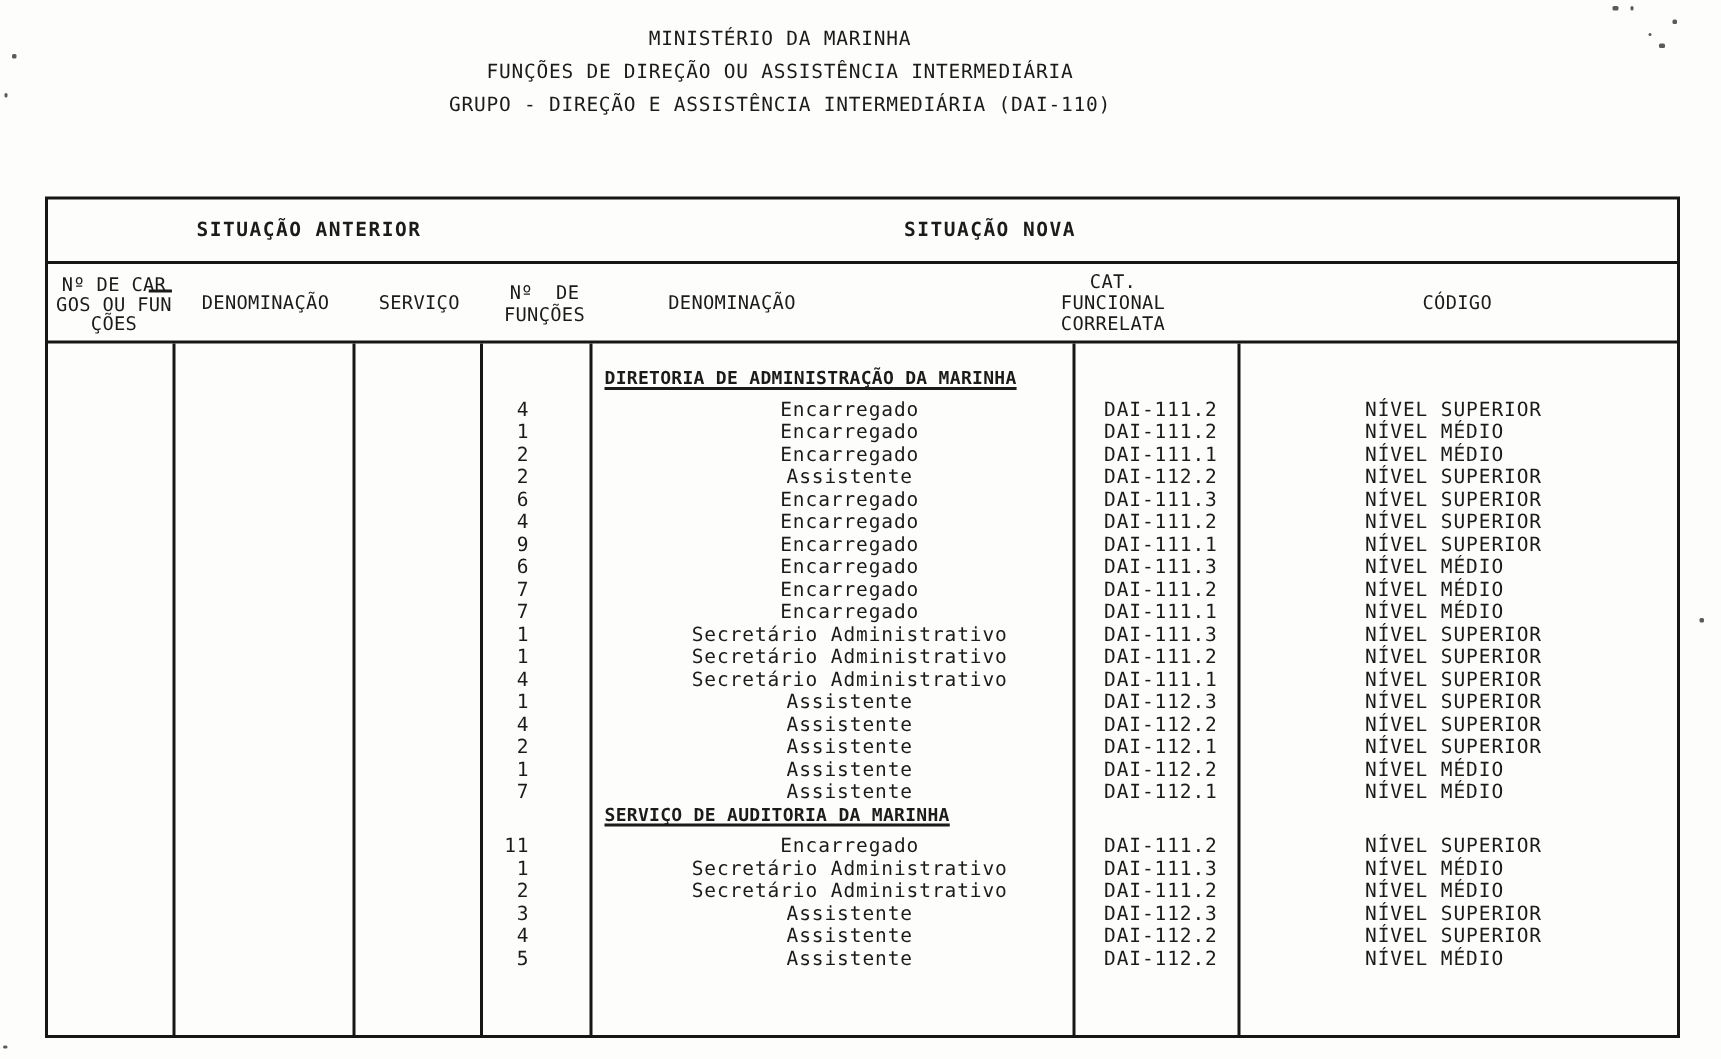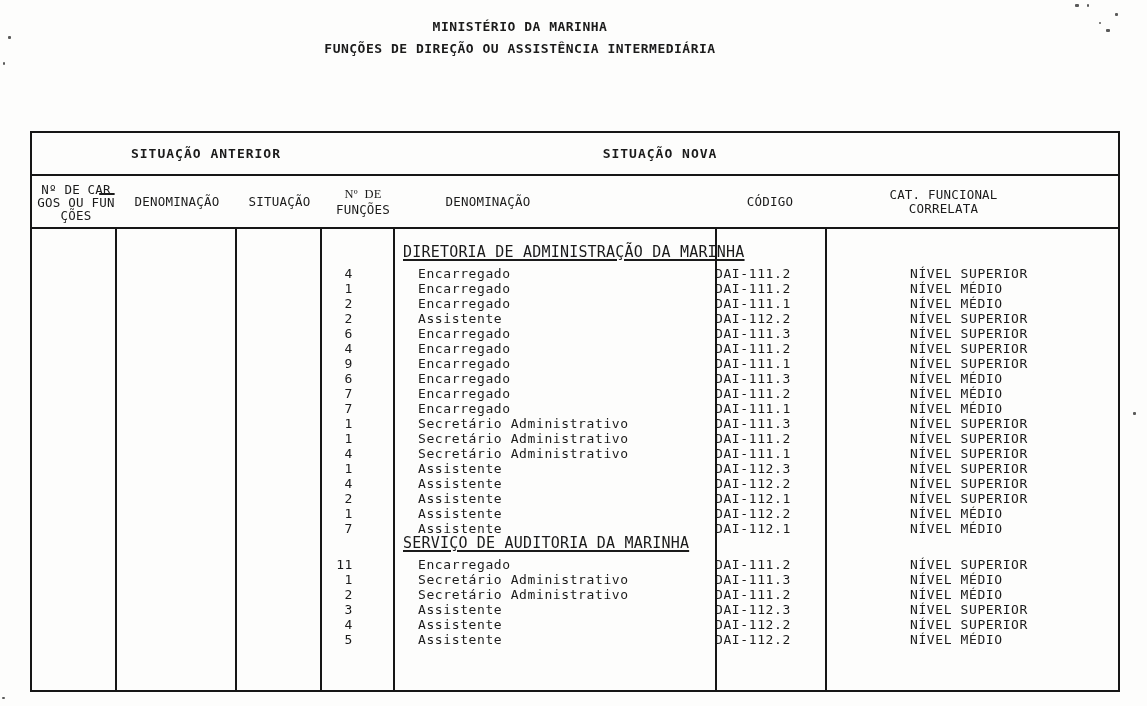--- a/index.html
+++ b/index.html
@@ -6,21 +6,21 @@
   body {
     width:1147px; height:706px; position:relative; overflow:hidden;
     background:#fdfdfc; color:#1b1b1b;
     font-family:"DejaVu Sans Mono","Liberation Mono",monospace;
   }
   
   .title-block {
     position:absolute; top:16px; left:0; width:1040px; text-align:center;
   }
   .title-line {
-    font-size:13px; font-weight:bold; letter-spacing:0.5px;
+    font-size:13px; font-weight:normal; letter-spacing:0.5px;
     line-height:22px; white-space:pre;
   }
   
   .doc-table {
     position:absolute; left:30px; top:131px; width:1090px; height:561px;
     border:2px solid #161616; box-sizing:border-box; background:transparent;
   }
   .band1 {
     display:grid; grid-template-columns:288px 1fr; height:41px;
     border-bottom:2px solid #161616; box-sizing:content-box;
@@ -43,82 +43,83 @@
     align-items:flex-start; justify-content:flex-start;
     padding:2px 0 0 3px; font-size:10.5px; line-height:13px; letter-spacing:0;
   }
   .hcell-funcoes {
     align-items:flex-start; justify-content:space-between;
     padding:5px 0 4px 9px; font-size:12px; letter-spacing:0;
   }
   .hcell-denominacao-nova { padding-right:134px; }
   .hcell-categoria { font-size:11px; line-height:14px; padding-right:56px; }
   .overline-frag { text-decoration:overline; text-decoration-thickness:1.5px; }
-  .ws-pre { white-space:pre;font-family:Liberation Serif, serif; }
+  .ws-pre { white-space:pre; }
   
   .tbody { position:relative; height:461px; overflow:hidden; }
   .vline {
     position:absolute; width:2px; background:#161616; top:-96px; bottom:0;
   }
   .vline.body-only { top:0; }
   .vl-1 { left:83px; }  .vl-2 { left:203px; } .vl-div { left:288px; }
   .vl-4 { left:361px; } .vl-5 { left:683px; } .vl-6 { left:793px; }
   .rows-wrap { padding-top:16px; }
   .trow {
     display:grid; grid-template-columns:85px 120px 85px 73px 320px 110px 1fr;
     height:15px; line-height:15px; font-size:13px; letter-spacing:0.6px;
   }
   .trow .c { overflow:visible; white-space:nowrap; }
   .sec-row { margin-bottom:6px; }
   .gap-before { margin-top:10px; }
   .sec-heading {
-    font-size:15px; font-weight:normal; letter-spacing:0.2px;
+    font-size:12px; font-weight:bold; letter-spacing:0.2px;
     text-decoration:underline; text-underline-offset:2px;
     text-decoration-thickness:1.5px; padding-left:8px; display:inline-block;
   }
   .c-qty { text-align:right; padding-right:42px; }
-  .c-denom { padding-left:23px; }
-  .c-cod { }
+  .c-denom { padding-left:23px;text-align:center; }
+  .c-cod { padding-left:21px; }
   .c-cat { padding-left:85px; }
   
   .speck { position:absolute; background:#5a5a5a; border-radius:1px; }
 </style>
 </head>
 <body>
 
 <div class="title-block">
   <div class="title-line">MINISTÉRIO DA MARINHA</div>
   <div class="title-line">FUNÇÕES DE DIREÇÃO OU ASSISTÊNCIA INTERMEDIÁRIA</div>
+  <div class="title-line">GRUPO - DIREÇÃO E ASSISTÊNCIA INTERMEDIÁRIA (DAI-110)</div>
 </div>
 
 <div class="doc-table">
 
   <div class="band1">
     <div class="cell cell-anterior">SITUAÇÃO ANTERIOR</div>
     <div class="cell cell-nova">SITUAÇÃO NOVA</div>
   </div>
 
   <div class="band2">
     <div class="hcell hcell-cargos">
       <span>Nº DE CAR</span>
       <span><span>GOS OU F</span><span class="overline-frag">UN</span></span>
       <span>ÇÕES</span>
     </div>
     <div class="hcell">DENOMINAÇÃO</div>
-    <div class="hcell">SITUAÇÃO</div>
+    <div class="hcell">SERVIÇO</div>
     <div class="hcell hcell-funcoes">
       <span class="ws-pre">Nº  DE</span>
       <span>FUNÇÕES</span>
     </div>
     <div class="hcell hcell-denominacao-nova">DENOMINAÇÃO</div>
-    <div class="hcell">CÓDIGO</div>
     <div class="hcell hcell-categoria">
       <span>CAT. FUNCIONAL</span>
       <span>CORRELATA</span>
     </div>
+    <div class="hcell">CÓDIGO</div>
   </div>
 
   <div class="tbody">
     <div class="vline vl-1 body-only" style="top:-53px;"></div>
     <div class="vline vl-2 body-only" style="top:-53px;"></div>
     <div class="vline vl-div" style="top:-96px;"></div>
     <div class="vline vl-4 body-only" style="top:-53px;"></div>
     <div class="vline vl-5 body-only" style="top:-53px;"></div>
     <div class="vline vl-6 body-only" style="top:-53px;"></div>
     <div class="rows-wrap">

